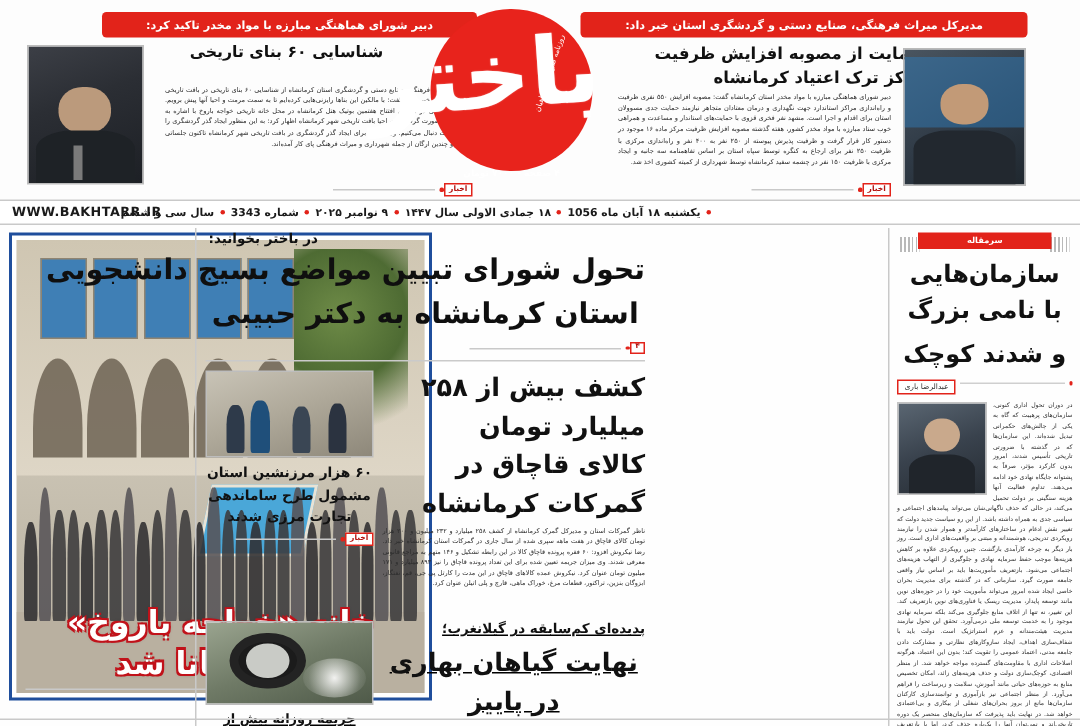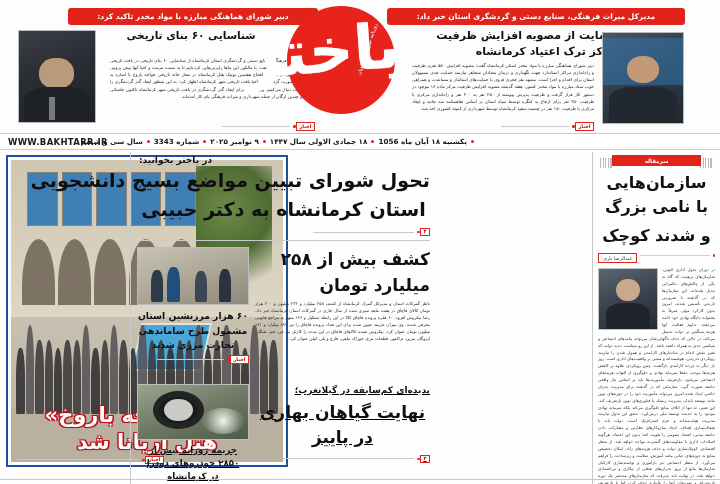--- a/index.html
+++ b/index.html
@@ -533,20 +533,21 @@
         <span class="pg-box">۴</span>
         <span class="pg-dot"></span>
         <span class="pg-line"></span>
       </div>
 
       <div class="c-sep"></div>
 
       <div class="row2">
         <div class="row2-txt">
           <div class="h-mid">کشف بیش از ۲۵۸ میلیارد تومان</div>
+          <div class="h-mid">کالای قاچاق در گمرکات کرمانشاه</div>
           <div class="body-mini">ناظر گمرکات استان و مدیرکل گمرک کرمانشاه از کشف ۲۵۸ میلیارد و ۲۳۲ میلیون و ۲۰۰ هزار تومان کالای قاچاق در هفت ماهه سپری شده از سال جاری در گمرکات استان کرمانشاه خبر داد. رضا نیکروش افزود: ۶۰ فقره پرونده قاچاق کالا در این رابطه تشکیل و ۱۴۶ متهم به مراجع قانونی معرفی شدند. وی میزان جریمه تعیین شده برای این تعداد پرونده قاچاق را نیز ۸۹۳ میلیارد و ۱۷۱ میلیون تومان عنوان کرد. نیکروش عمده کالاهای قاچاق در این مدت را کارتل پی جی، قم، نفتگاز، ابزوگان بنزین، تراکتور، قطعات مرغ، خوراک ماهی، قارچ و پلی اتیلن عنوان کرد.</div>
         </div>
         <div class="row2-side">
           <div class="ph ph-smuggle">
             <i></i>
               <i></i>
               <i></i>
               <i></i>
           </div>
           <div class="h-small" style="margin-top:4px;">۶۰ هزار مرزنشین استان</div>

